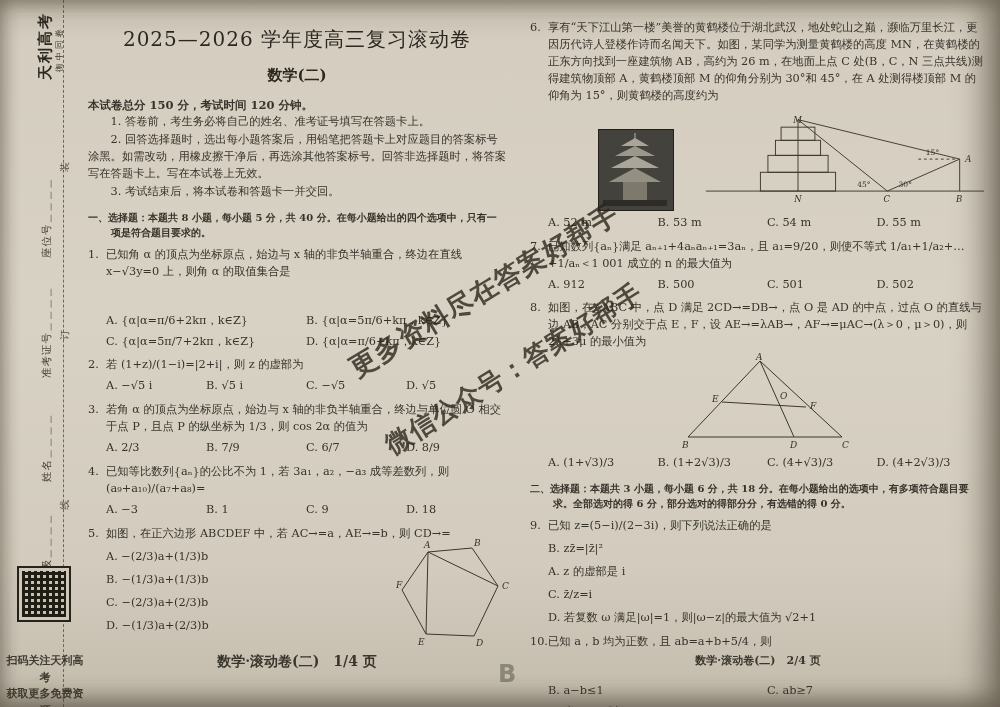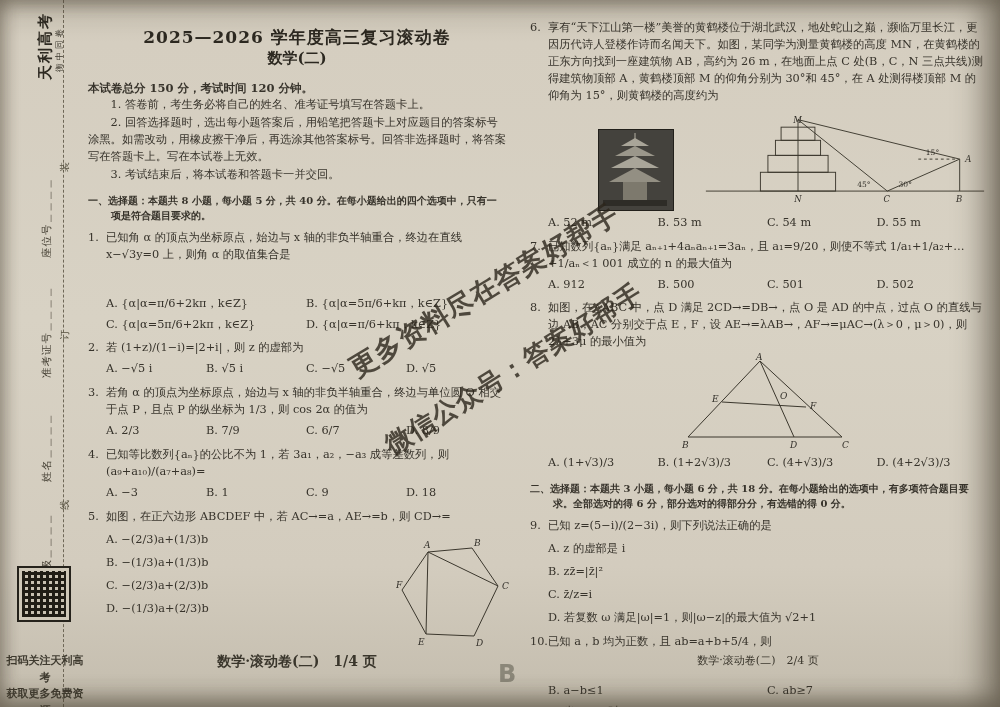--- a/index.html
+++ b/index.html
@@ -21,22 +21,22 @@
   .bindchar{font-size:10px;color:#55503f;}
   .qr{position:absolute;left:17px;top:566px;width:54px;height:56px;border:2px solid #26231c;background:#cfc8b8;padding:3px;box-sizing:border-box;}
   .qr-inner{width:100%;height:100%;
     background:repeating-linear-gradient(0deg,#201d15 0 3px,transparent 3px 6px),
                repeating-linear-gradient(90deg,#201d15 0 3px,#c8c1b1 3px 6px);}
   .qr-cap{position:absolute;left:4px;top:653px;width:82px;font-size:11px;font-weight:bold;
     color:#3f3b30;text-align:center;line-height:1.5;}
   
   .pageL{position:absolute;left:88px;top:16px;width:418px;}
   .pageR{position:absolute;left:530px;top:20px;width:456px;}
-  .title{font-size:17px;font-weight:bold;text-align:center;letter-spacing:1px;margin-top:10px;color:#2c2820;}
-  .subtitle{font-size:15px;font-weight:bold;text-align:center;margin-top:0;color:#2c2820;}
+  .title{font-size:20px;font-weight:normal;text-align:center;letter-spacing:1px;margin-top:10px;color:#2c2820;}
+  .subtitle{font-size:15px;font-weight:bold;text-align:center;margin-top:13px;color:#2c2820;}
   .info{font-size:11.5px;font-weight:bold;margin-top:13px;}
   .ntitle{font-size:11.5px;font-weight:bold;margin-top:3px;}
   .note{font-size:11.3px;line-height:1.5;margin:1px 0;text-indent:2em;}
   .hang{font-size:10px;font-weight:bold;line-height:1.5;margin-top:9px;padding-left:2.3em;text-indent:-2.3em;}
   .q{position:relative;padding-left:18px;margin-top:7px;font-size:11.3px;line-height:1.5;}
   .qnum{position:absolute;left:0;top:0;}
   .opts{display:flex;margin-top:4px;}
   .row4 .opt{flex:1;}
   .grid2{flex-wrap:wrap;margin-top:28px;}
   .grid2 .opt{flex:0 0 50%;margin-top:4px;}
@@ -52,21 +52,21 @@
   .hexfig{position:absolute;left:396px;top:538px;z-index:2;}
   .trifig{display:block;margin:2px auto 0 auto;}
   
   .wm{position:absolute;z-index:8;pointer-events:none;white-space:nowrap;font-weight:bold;
       color:rgba(44,38,28,.8);font-family:"DejaVu Sans","Liberation Sans",sans-serif;
       transform-origin:0 50%;}
   .wm1{left:352px;top:352px;font-size:27px;transform:rotate(-31deg);letter-spacing:1px;}
   .wm2{left:388px;top:430px;font-size:26px;transform:rotate(-32deg);letter-spacing:1px;}
   
   .footL{position:absolute;left:88px;top:653px;width:418px;text-align:center;font-size:14px;font-weight:bold;color:#3a362c;}
-  .footR{position:absolute;left:530px;top:653px;width:456px;text-align:center;font-size:11px;font-weight:normal;color:#3a362c;}
+  .footR{position:absolute;left:530px;top:653px;width:456px;text-align:center;font-size:11px;font-weight:bold;color:#3a362c;}
   .pmark{position:absolute;left:498px;top:660px;font-size:24px;font-weight:bold;color:#8b8779;
          font-family:"DejaVu Sans","Liberation Sans",sans-serif;}
 </style>
 </head>
 <body>
 
 <div class="sheet">
 
   <div class="rot brand" style="left:36px;top:80px;">天利高考</div>
   <div class="rot brand-sub" style="left:54px;top:72px;">衡中同卷</div>
@@ -94,21 +94,21 @@
     <div class="note">2. 回答选择题时，选出每小题答案后，用铅笔把答题卡上对应题目的答案标号涂黑。如需改动，用橡皮擦干净后，再选涂其他答案标号。回答非选择题时，将答案写在答题卡上。写在本试卷上无效。</div>
     <div class="note">3. 考试结束后，将本试卷和答题卡一并交回。</div>
     <div class="hang">一、选择题：本题共 8 小题，每小题 5 分，共 40 分。在每小题给出的四个选项中，只有一项是符合题目要求的。</div>
 
     <div class="q">
       <span class="qnum">1.</span>
       <span>已知角 α 的顶点为坐标原点，始边与 x 轴的非负半轴重合，终边在直线 x−√3y=0 上，则角 α 的取值集合是</span>
       <div class="opts grid2">
         <span class="opt">A. {α|α=π/6+2kπ，k∈Z}</span>
         <span class="opt">B. {α|α=5π/6+kπ，k∈Z}</span>
-        <span class="opt">C. {α|α=5π/6+2kπ，k∈Z}</span>
+        <span class="opt">C. {α|α=5π/7+2kπ，k∈Z}</span>
         <span class="opt">D. {α|α=π/6+kπ，k∈Z}</span>
       </div>
     </div>
 
     <div class="q">
       <span class="qnum">2.</span>
       <span>若 (1+z)/(1−i)=|2+i|，则 z 的虚部为</span>
       <div class="opts row4">
         <span class="opt">A. −√5 i</span>
         <span class="opt">B. √5 i</span>
@@ -242,22 +242,22 @@
         <span class="opt">D. (4+2√3)/3</span>
       </div>
     </div>
 
     <div class="hang">二、选择题：本题共 3 小题，每小题 6 分，共 18 分。在每小题给出的选项中，有多项符合题目要求。全部选对的得 6 分，部分选对的得部分分，有选错的得 0 分。</div>
 
     <div class="q">
       <span class="qnum">9.</span>
       <span>已知 z=(5−i)/(2−3i)，则下列说法正确的是</span>
       <div class="opts stack">
+        <span class="opt">B. zz̄=|z̄|²</span>
         <span class="opt">A. z 的虚部是 i</span>
-        <span class="opt">B. zz̄=|z̄|²</span>
         <span class="opt">C. z̄/z=i</span>
         <span class="opt">D. 若复数 ω 满足|ω|=1，则|ω−z|的最大值为 √2+1</span>
       </div>
     </div>
 
     <div class="q">
       <span class="qnum">10.</span>
       <span>已知 a，b 均为正数，且 ab=a+b+5/4，则</span>
       <div class="opts grid2">
         <span class="opt">B. a−b≤1</span>

